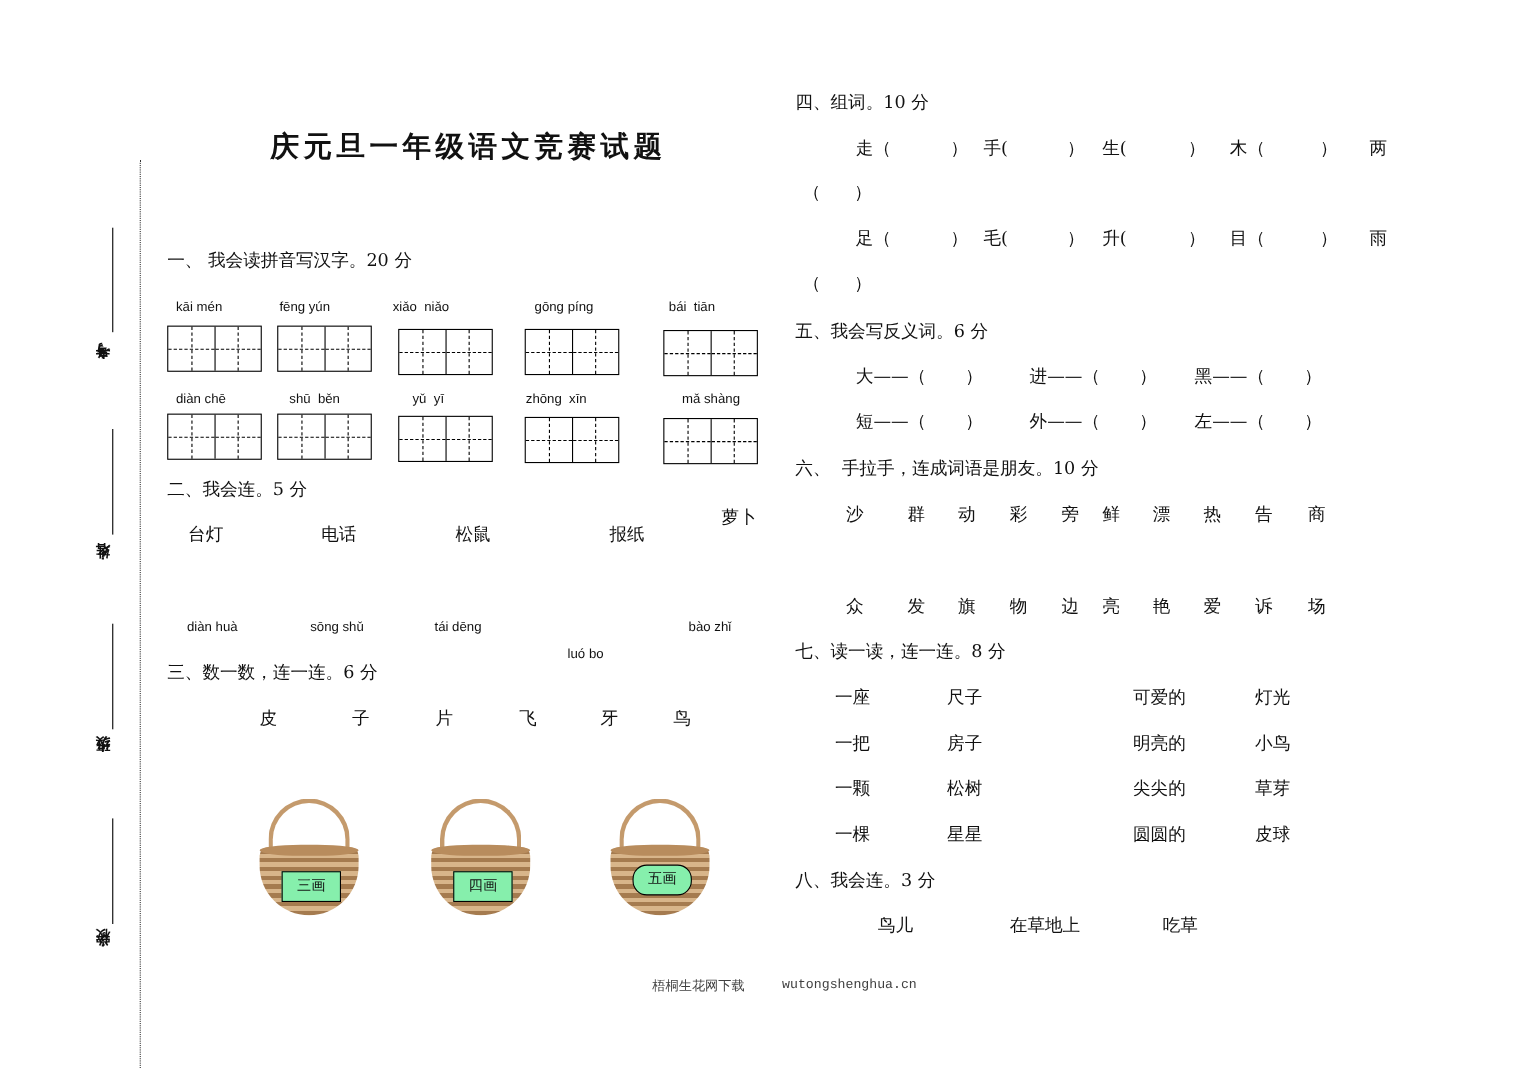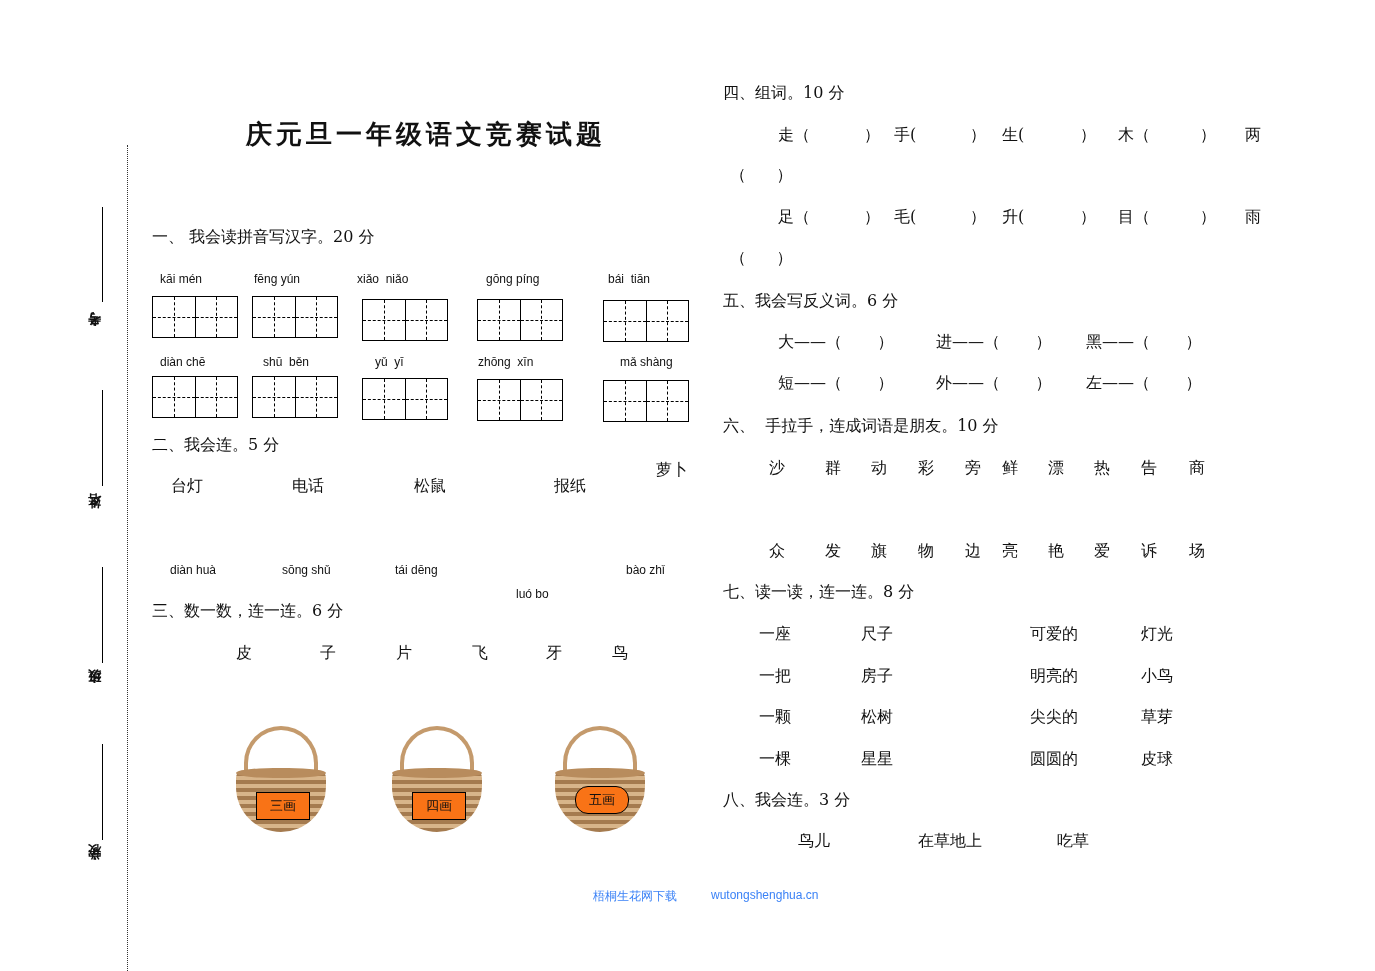--- a/index.html
+++ b/index.html
@@ -27,23 +27,23 @@
   .tzg .cell::before { content:""; position:absolute; left:50%; top:0; bottom:0; border-left:1px dashed #000; }
   .tzg .cell::after { content:""; position:absolute; top:50%; left:0; right:0; border-top:1px dashed #000; }
 
   
   .basket { position:absolute; width:92px; height:108px; }
   .basket .handle { position:absolute; left:8px; top:0; width:74px; height:86px; border:4px solid #c49a6c; border-bottom:none; border-radius:40px 40px 0 0; box-sizing:border-box; }
   .basket .body { position:absolute; left:0; top:44px; width:90px; height:62px;
      background:repeating-linear-gradient(0deg,#a57b4f 0 4px,#d8b58a 4px 8px);
      border-radius:8px 8px 45px 45px; }
   .basket .rim { position:absolute; left:0; top:42px; width:90px; height:10px; background:#b88c5d; border-radius:45px/6px; }
-  .basket .label { position:absolute; left:20px; top:66px; width:52px; height:26px; background:#f97316; border:1px solid #000; font-size:13px; text-align:center; line-height:26px; }
-
-  .footer { font-size:12px; color:#3b82f6; font-family:Liberation Sans, sans-serif; }
+  .basket .label { position:absolute; left:20px; top:66px; width:52px; height:26px; background:#86efac; border:1px solid #000; font-size:13px; text-align:center; line-height:26px; }
+
+  .footer { font-size:12px; color:#404040; font-family:Liberation Mono, monospace; }
 </style>
 </head>
 <body>
 
 <div class="dotline"></div>
 
 <div class="bind-line" style="top:207px;height:95px;"></div>
 <div class="bind-label" style="top:318px;">考号：</div>
 
 <div class="bind-line" style="top:390px;height:96px;"></div>

